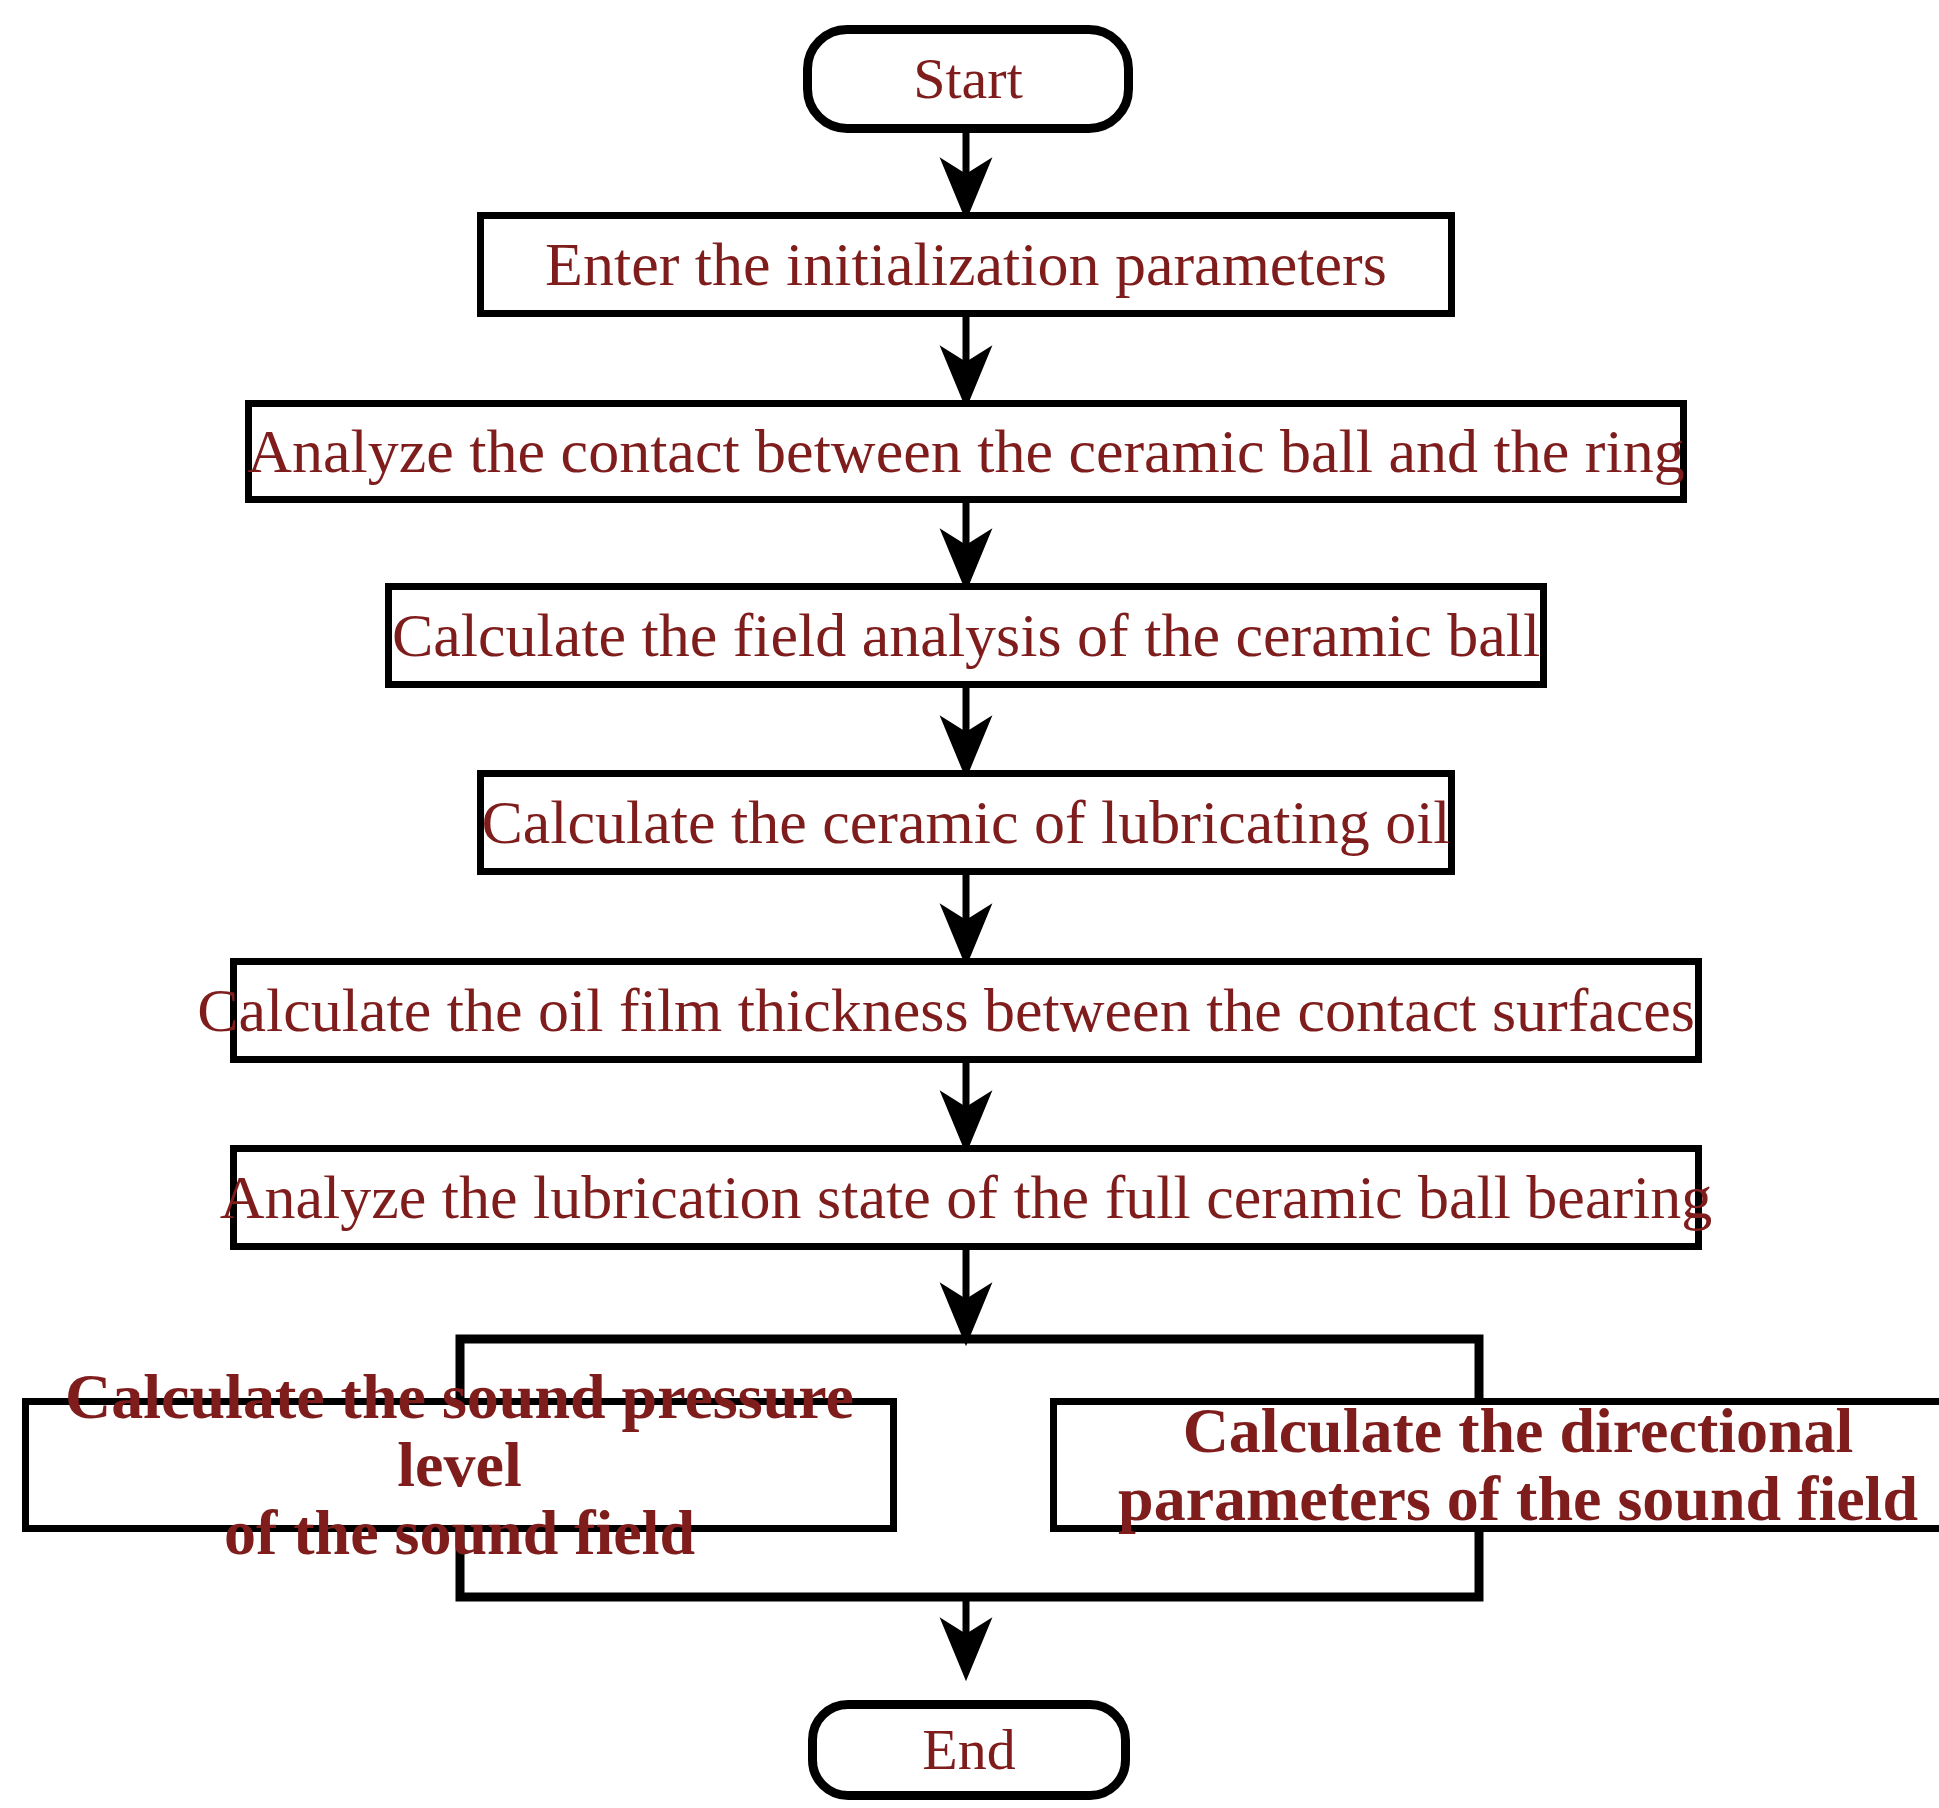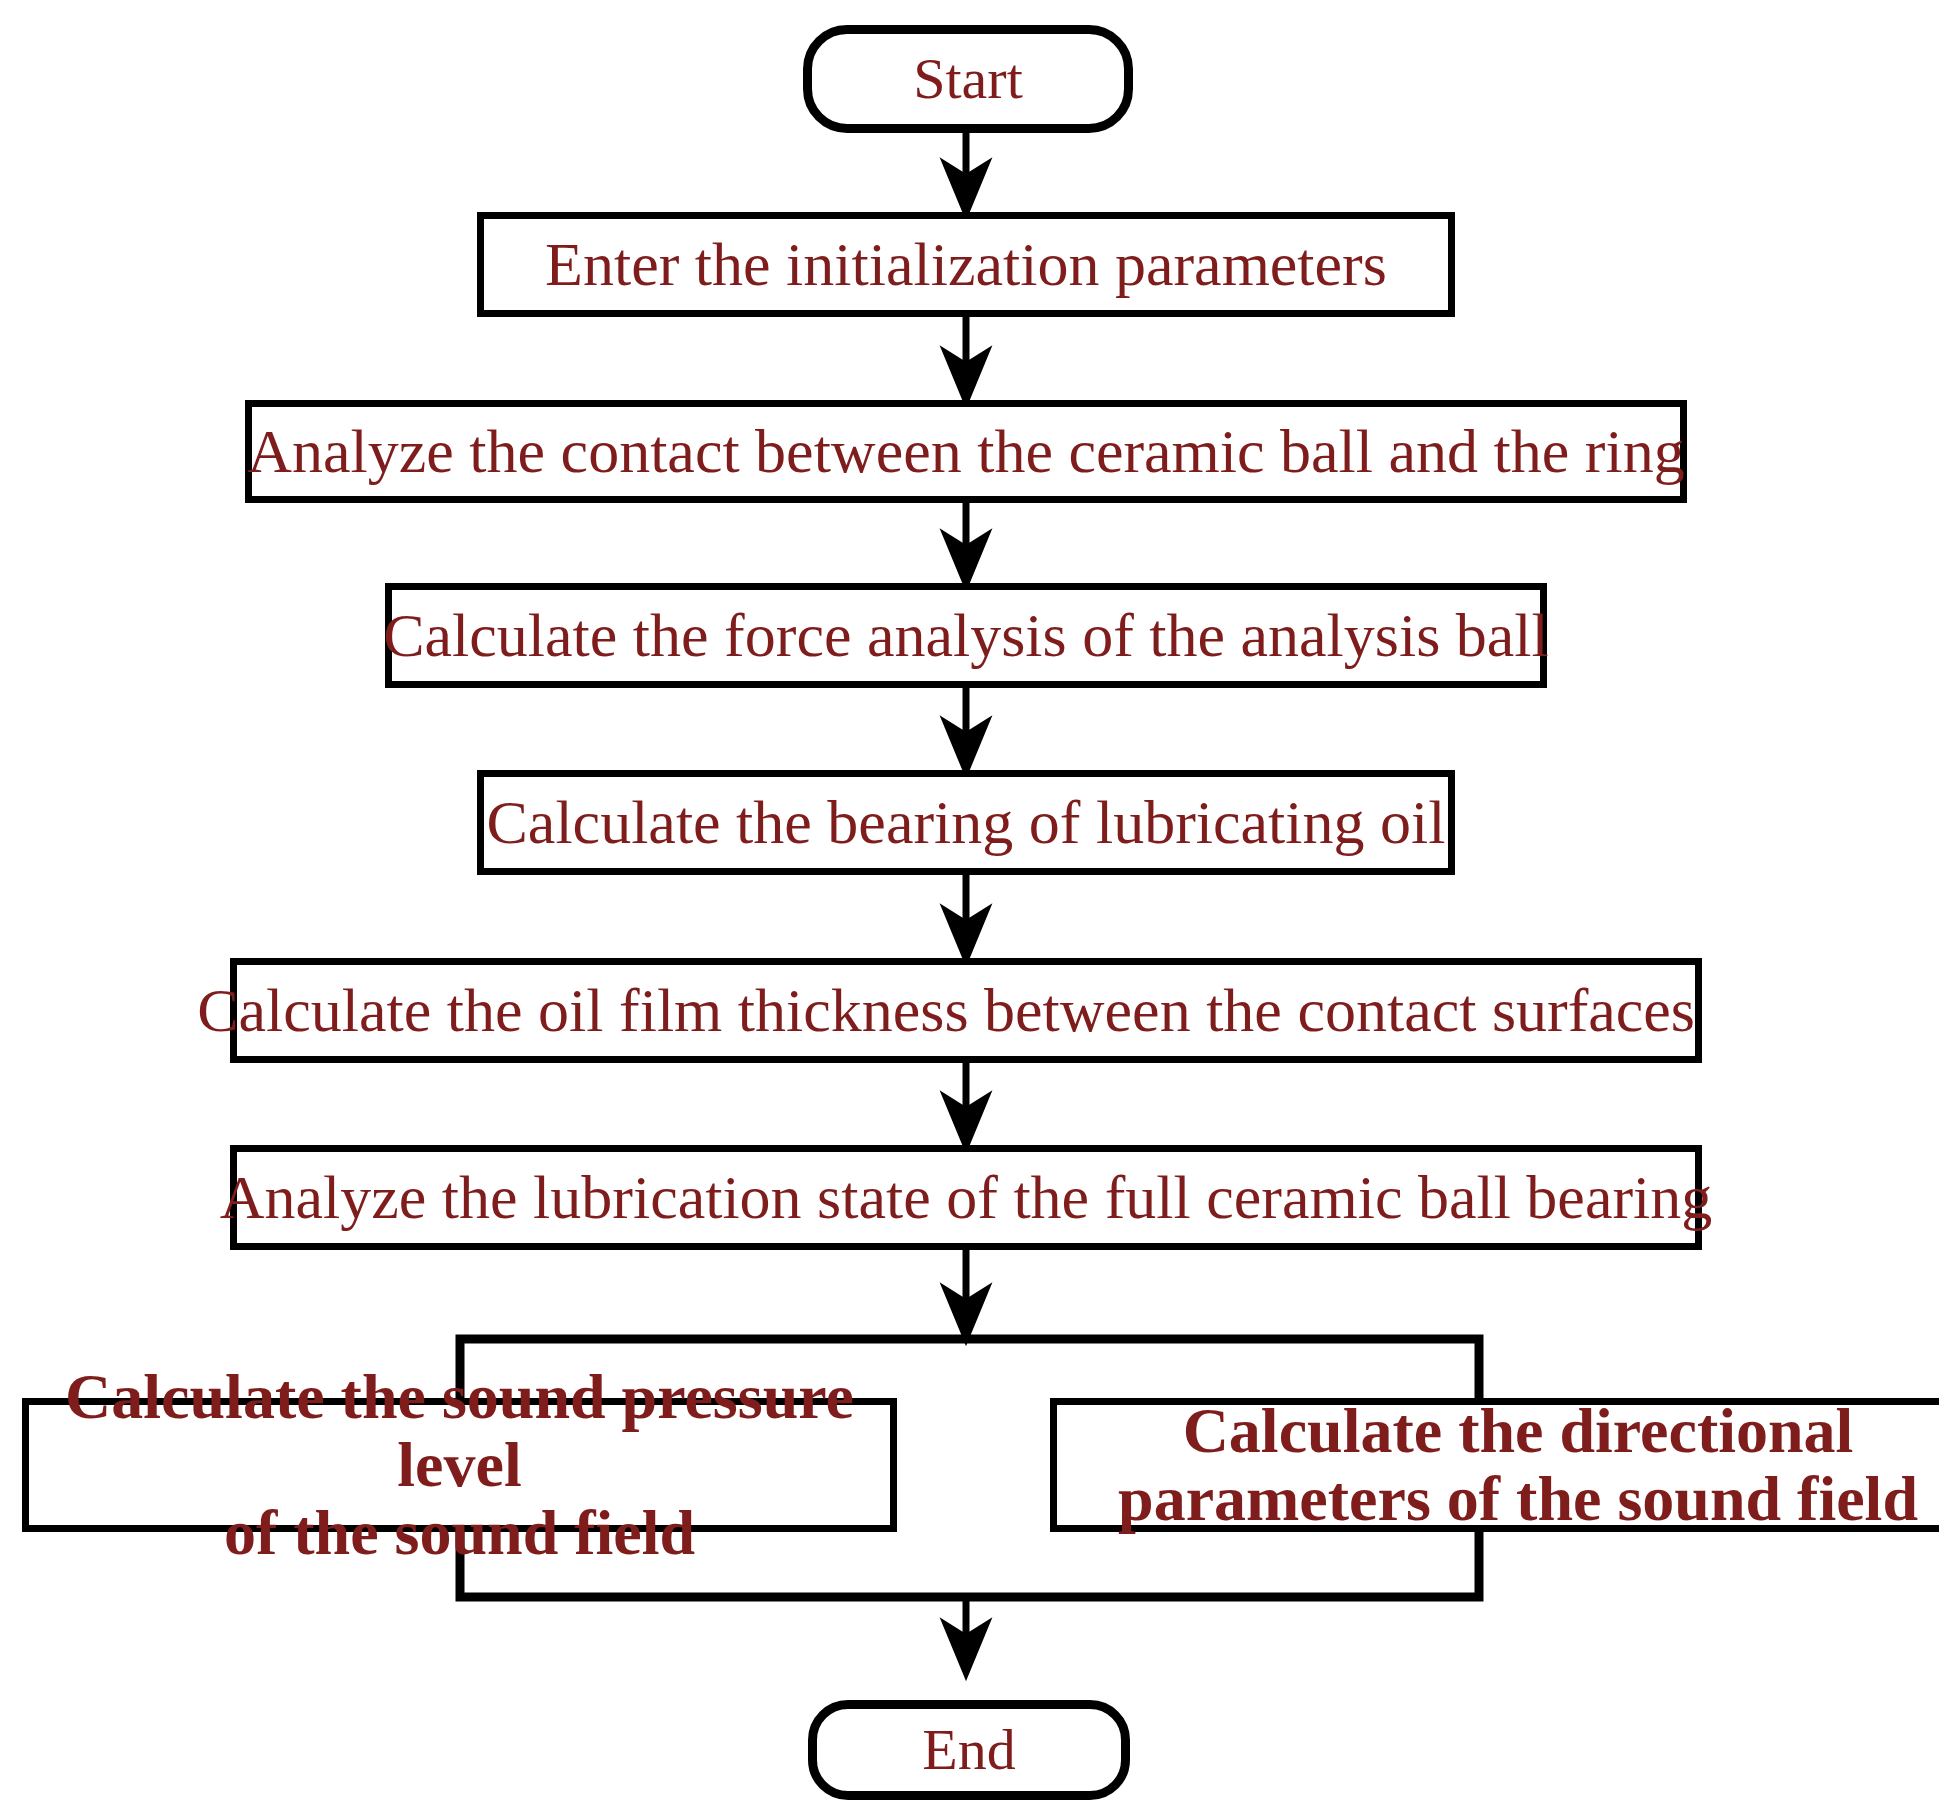--- a/index.html
+++ b/index.html
@@ -85,25 +85,25 @@
 
   <div class="node" style="left:477px; top:212px; width:978px; height:105px;">
     <span class="label">Enter the initialization parameters</span>
   </div>
 
   <div class="node" style="left:245px; top:400px; width:1442px; height:103px;">
     <span class="label">Analyze the contact between the ceramic ball and the ring</span>
   </div>
 
   <div class="node" style="left:385px; top:583px; width:1162px; height:105px;">
-    <span class="label">Calculate the force analysis of the analysis ball</span>
+    <span class="label">Calculate the field analysis of the ceramic ball</span>
   </div>
 
   <div class="node" style="left:477px; top:770px; width:978px; height:105px;">
-    <span class="label">Calculate the bearing of lubricating oil</span>
+    <span class="label">Calculate the ceramic of lubricating oil</span>
   </div>
 
   <div class="node" style="left:230px; top:958px; width:1472px; height:105px;justify-content:flex-end;">
     <span class="label">Calculate the oil film thickness between the contact surfaces</span>
   </div>
 
   <div class="node" style="left:230px; top:1145px; width:1472px; height:105px;">
     <span class="label">Analyze the lubrication state of the full ceramic ball bearing</span>
   </div>
 

